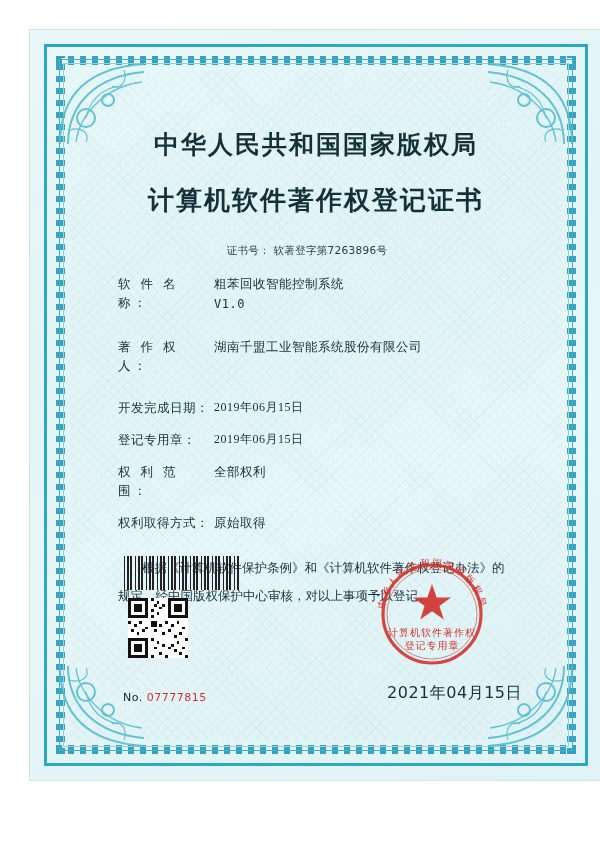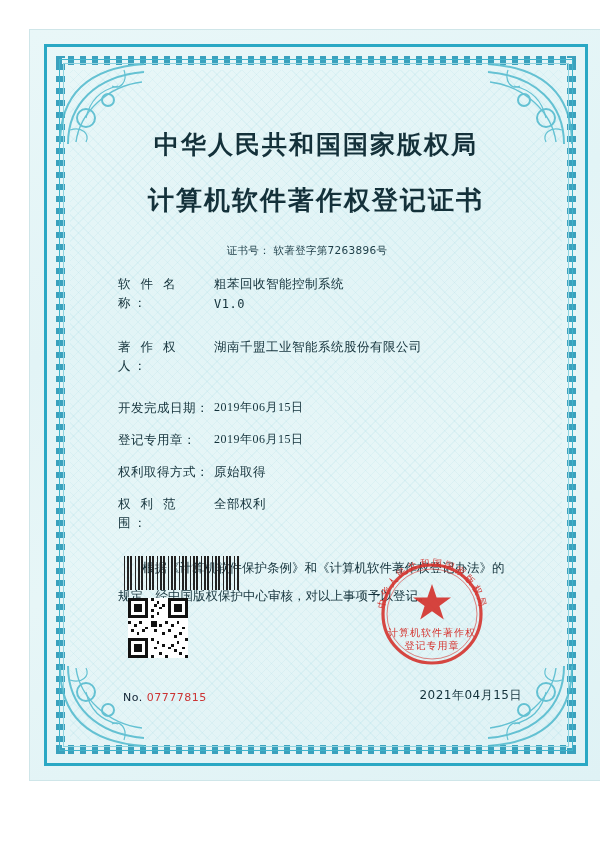--- a/index.html
+++ b/index.html
@@ -131,21 +131,21 @@
     background:#fff;
   }
   .qr svg{display:block;}
   .docno{
     position:absolute;left:5px;bottom:-18px;
     font-size:11px;color:#c33;letter-spacing:.5px;
   }
   .docno .pre{color:#123;}
   .date{
     position:absolute;right:10px;bottom:-18px;
-    font-size:12px;color:#13313a;letter-spacing:.5px;
+    font-size:16px;color:#13313a;letter-spacing:.5px;
   }
   
   .seal{
     position:absolute;right:34px;top:-8px;
     width:132px;height:132px;
   }
   .seal svg{display:block;}
 </style>
 </head>
 <body>
@@ -245,27 +245,27 @@
           <div class="lbl tight">开发完成日期：</div>
           <div class="val mono">2019年06月15日</div>
         </div>
 
         <div class="row">
           <div class="lbl tight">登记专用章：</div>
           <div class="val mono">2019年06月15日</div>
         </div>
 
         <div class="row">
+          <div class="lbl">权 利 范 围：</div>
+          <div class="val">全部权利</div>
+        </div>
+
+        <div class="row">
           <div class="lbl tight">权利取得方式：</div>
           <div class="val">原始取得</div>
-        </div>
-
-        <div class="row">
-          <div class="lbl">权 利 范 围：</div>
-          <div class="val">全部权利</div>
         </div>
 
 
       </div>
 
       <div class="para">
         <span class="indent"></span><span>根据《计算机软件保护条例》和《计算机软件著作权登记办法》的</span><br>
         <span>规定，经中国版权保护中心审核，对以上事项予以登记。</span>
       </div>
 

